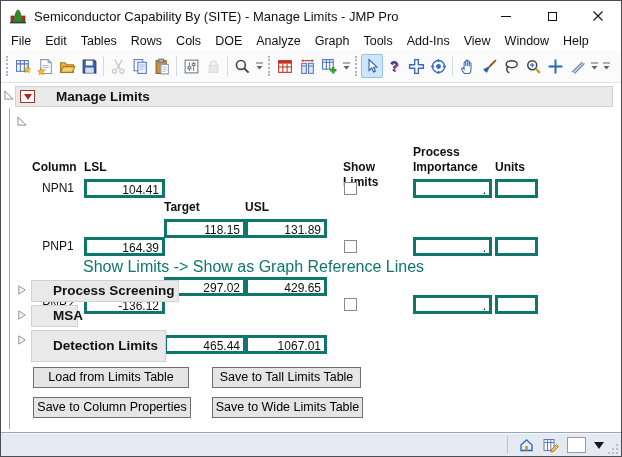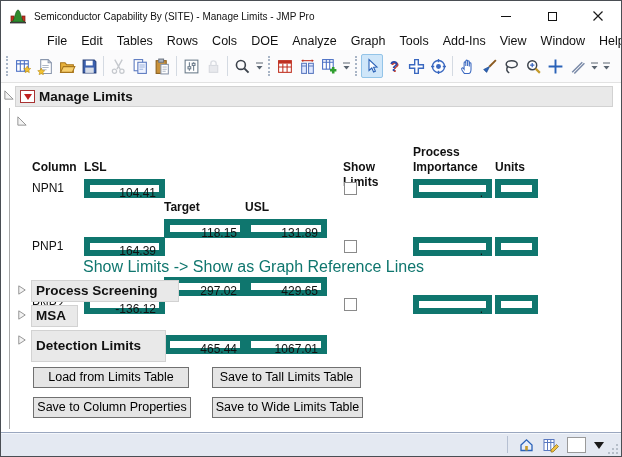--- a/index.html
+++ b/index.html
@@ -5,62 +5,62 @@
   html,body{margin:0;padding:0;background:#d9d9d9;}
   *{box-sizing:border-box;}
   .window{
     width:622px;height:457px;background:#fff;border:1px solid #4a4e54;
     font-family:"Liberation Sans",sans-serif;color:#111;
     display:flex;flex-direction:column;position:relative;overflow:hidden;
   }
   
   .titlebar{height:30px;display:flex;align-items:center;padding-left:8px;background:#fff;flex:0 0 auto;}
   .titlebar .app-icon{width:18px;height:18px;margin-right:7px;}
-  .title-text{font-size:10px;white-space:nowrap;}
+  .title-text{font-size:13px;white-space:nowrap;}
   .win-controls{margin-left:auto;display:flex;height:30px;}
   .wc-btn{width:46px;height:30px;display:flex;align-items:center;justify-content:center;cursor:default;}
   .min-glyph{width:10px;height:1px;background:#111;}
   .max-glyph{width:9px;height:9px;border:1px solid #111;background:#fff;}
   
-  .menubar{height:19px;display:flex;align-items:center;padding-left:3px;background:#fff;font-size:12.5px;flex:0 0 auto;margin-left:36px;}
+  .menubar{height:19px;display:flex;align-items:center;padding-left:3px;background:#fff;font-size:12.5px;flex:0 0 auto;}
   .menu-item{padding:1px 7px;white-space:nowrap;}
   
   .toolbar{height:33px;display:flex;align-items:center;background:#fbfbfc;border-bottom:1px solid #e2e2e2;padding:0 2px;flex:0 0 auto;}
   .grip{width:0;height:20px;border-left:2px dotted #a9b5c6;margin:0 4px 0 3px;}
   .tsep{width:1px;height:20px;background:#d4dae2;margin:0 3px;}
   .tbtn{width:22px;height:24px;display:flex;align-items:center;justify-content:center;border-radius:2px;}
   .tbtn svg{display:block;}
   .tbtn.selected{background:#cfe6f9;border:1px solid #93c4e8;}
   .tbtn.disabled{opacity:.55;}
   .help-glyph{font-weight:bold;font-size:14px;color:#2a47a8;text-shadow:1px 1px 0 #c2453a;}
   .overflow-btn{width:12px;height:24px;display:flex;align-items:center;justify-content:center;}
   
   .content{flex:1 1 auto;position:relative;background:#fff;}
   .tree-vline{position:absolute;left:8px;top:25px;width:1px;height:321px;background:#ababab;}
   .disc{position:absolute;width:12px;height:12px;}
   .outline-bar{position:absolute;height:22px;background:#e9e9e9;border:1px solid #d2d2d2;display:flex;align-items:center;line-height:20px;}
-  .outline-title{font-weight:bold;font-size:13.5px;padding-left:4px;white-space:nowrap;}
+  .outline-title{font-weight:bold;font-size:13.5px;padding-left:21px;white-space:nowrap;}
   .redtri-btn{width:15px;height:13px;background:#fff;border:1px solid #a83232;margin-left:4px;display:flex;align-items:center;justify-content:center;}
   .redtri-btn .tri{width:0;height:0;border-left:4px solid transparent;border-right:4px solid transparent;border-top:6px solid #c02020;}
   
   .spec-table{position:absolute;left:31px;top:62px;font-size:12px;}
   .trow{display:flex;align-items:flex-start;}
   .hdr{font-weight:bold;}
   .cw-name{width:52px;}
   .cw-num{width:81px;}
   .cw-gap{width:16px;}
   .cw-show{width:70px;}
   .cw-imp{width:79px;}
   .cw-gap2{width:3px;}
   .cw-units{width:43px;}
   .ra{}
   .hline{height:15px;line-height:15px;}
   .drow{margin-top:-1px;}
-  .drow .cw-name{line-height:19px;}
-  .cellbox{height:19px;border:6px solid #0f766e;background:#fff;line-height:17px;padding:0 3px;}
+  .drow .cw-name{line-height:19px;text-align:center;}
+  .cellbox{height:19px;border:3px solid #0f766e;background:#fff;line-height:17px;padding:0 3px;}
   .cellbox.ra{text-align:right;}
   .cw-num.cellbox{margin-left:0;}
   .trow .cw-num + .cw-num{margin-left:-1px;width:82px;margin-top:40px;}
   .chk{width:13px;height:13px;border:1px solid #8a8a8a;background:#fff;margin-top:3px;margin-left:1px;}
   .first-drow{margin-top:4px;}
   .note{position:absolute;left:82px;top:175px;font-size:16px;color:#0f766e;white-space:nowrap;}
   
   .jbtn{position:absolute;height:21px;background:#e5e5e5;border:1px solid #707070;font-size:12.5px;font-family:"Liberation Sans",sans-serif;text-align:center;line-height:19px;padding:0;white-space:nowrap;}
   
   .statusbar{height:24px;flex:0 0 auto;background:#e4e9f2;border-top:1px solid #9aa7bf;box-shadow:inset 0 1px 0 #f4f7fc;display:flex;align-items:center;justify-content:flex-end;gap:7px;padding-right:16px;position:relative;}

